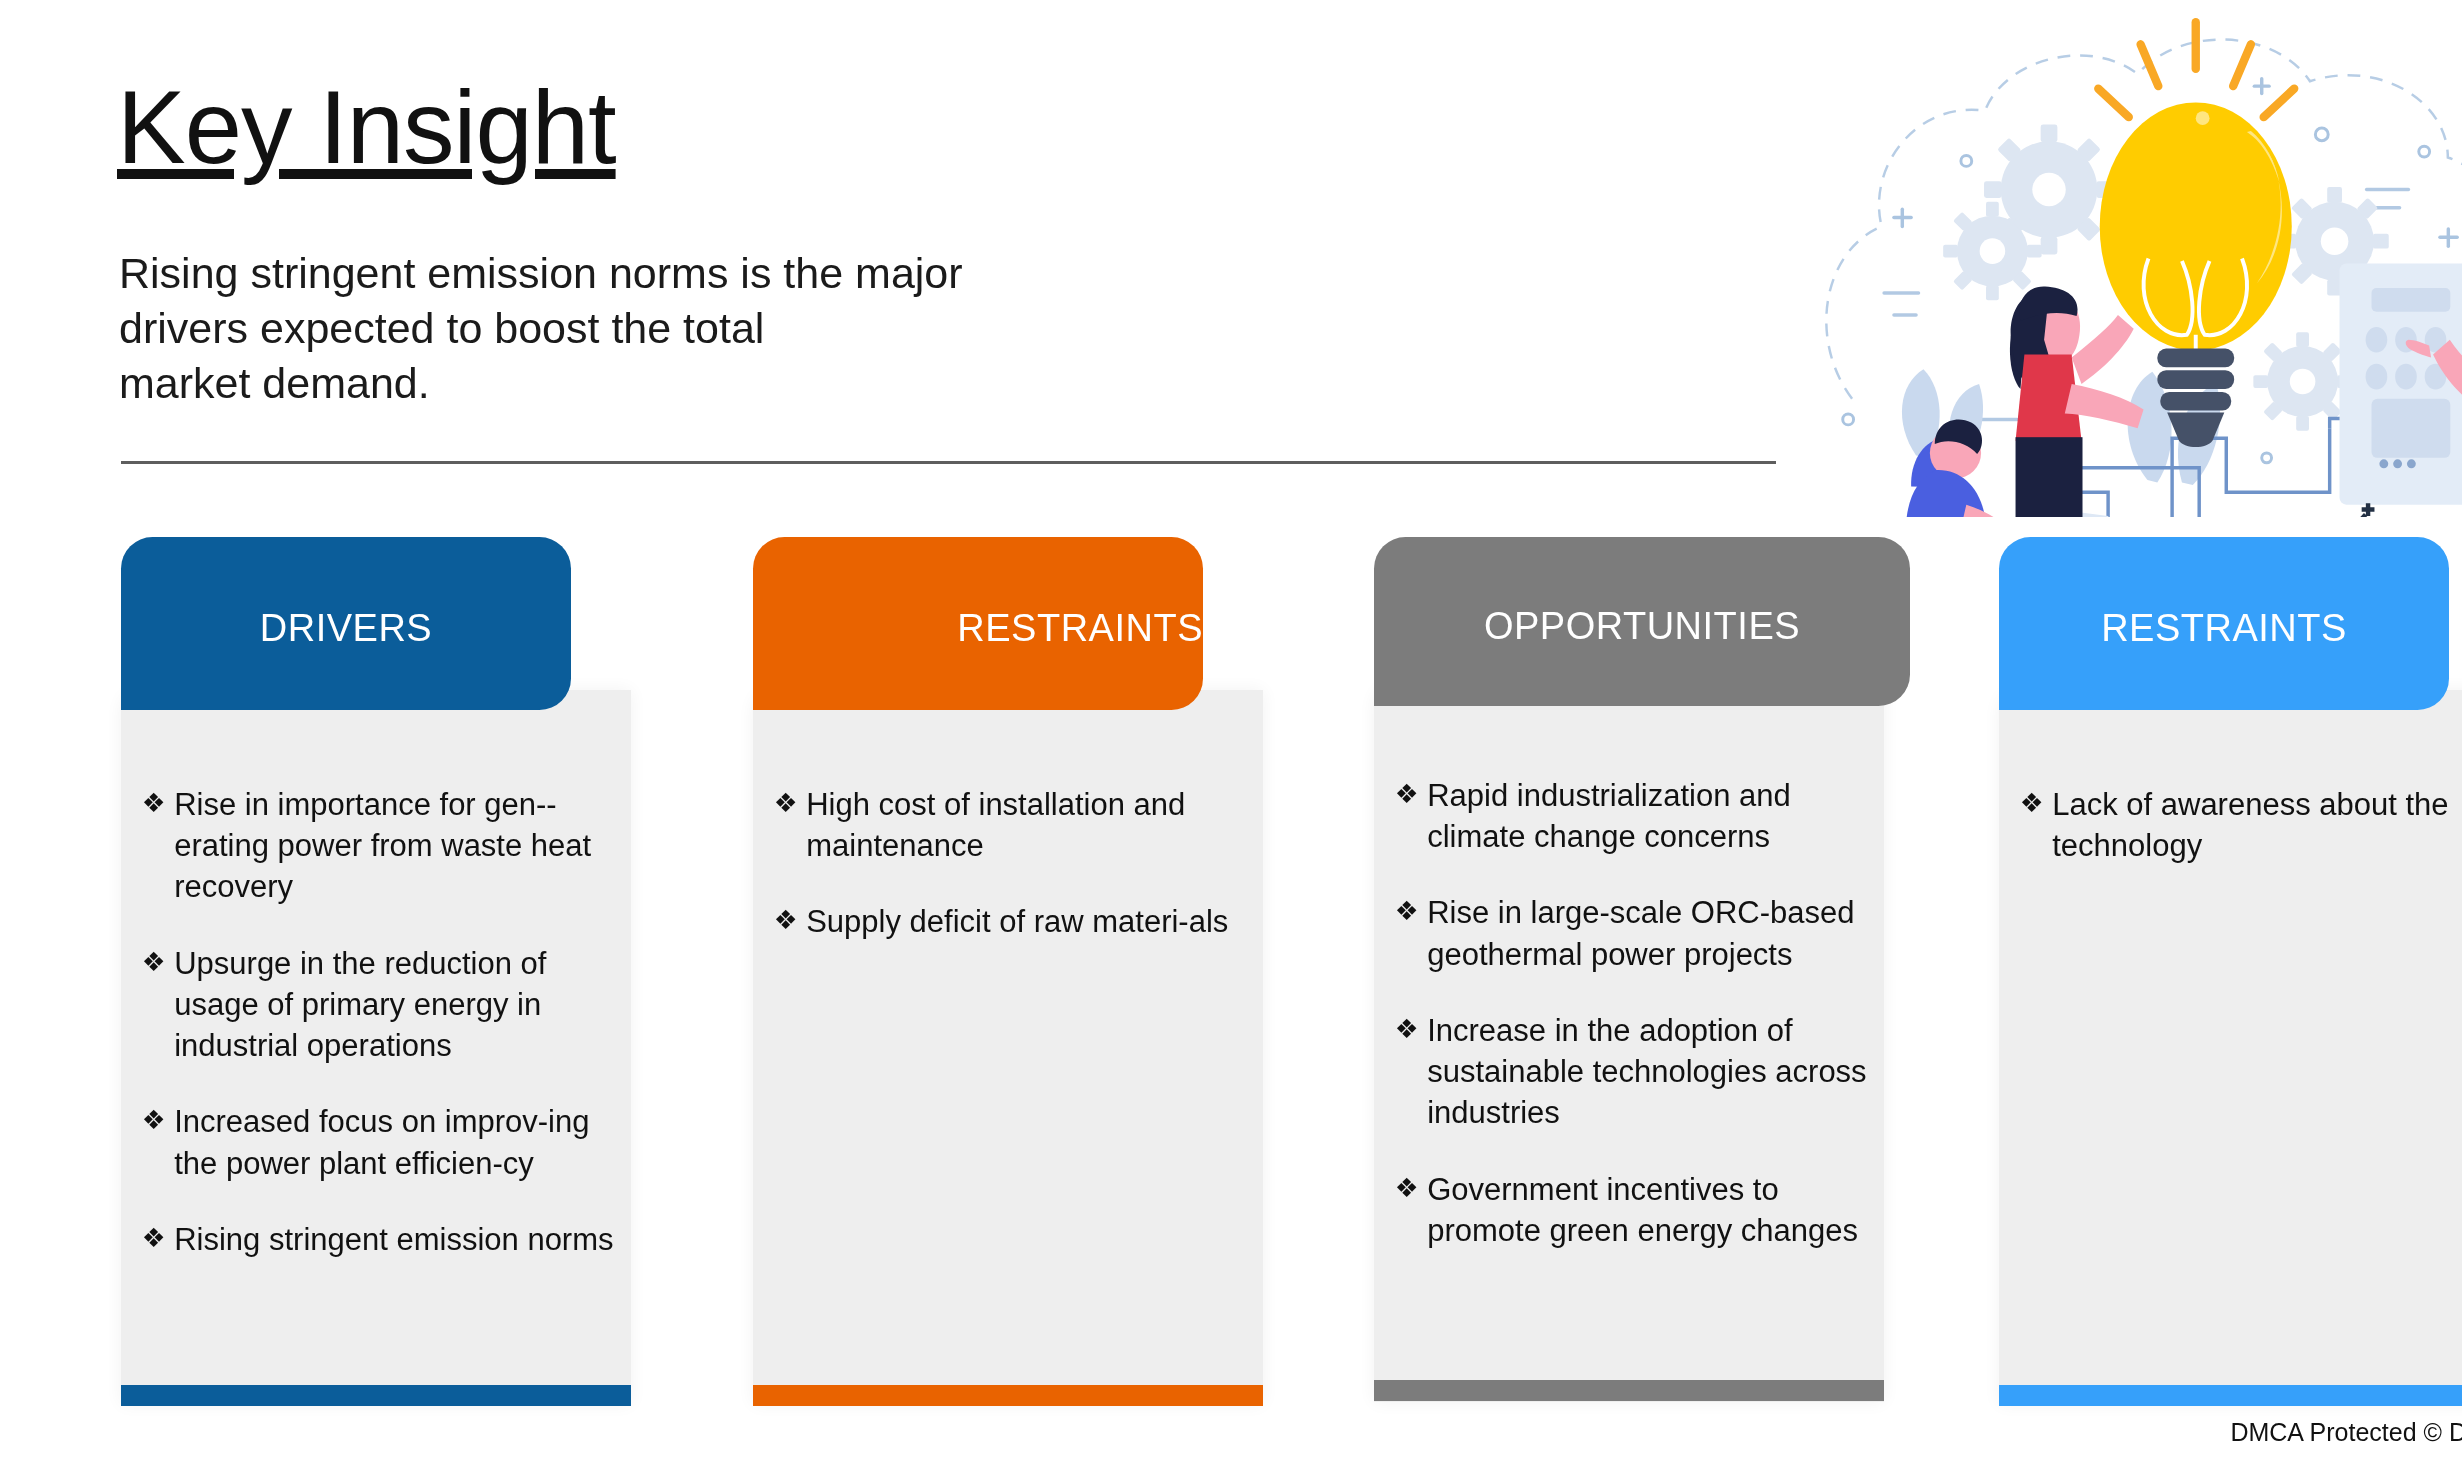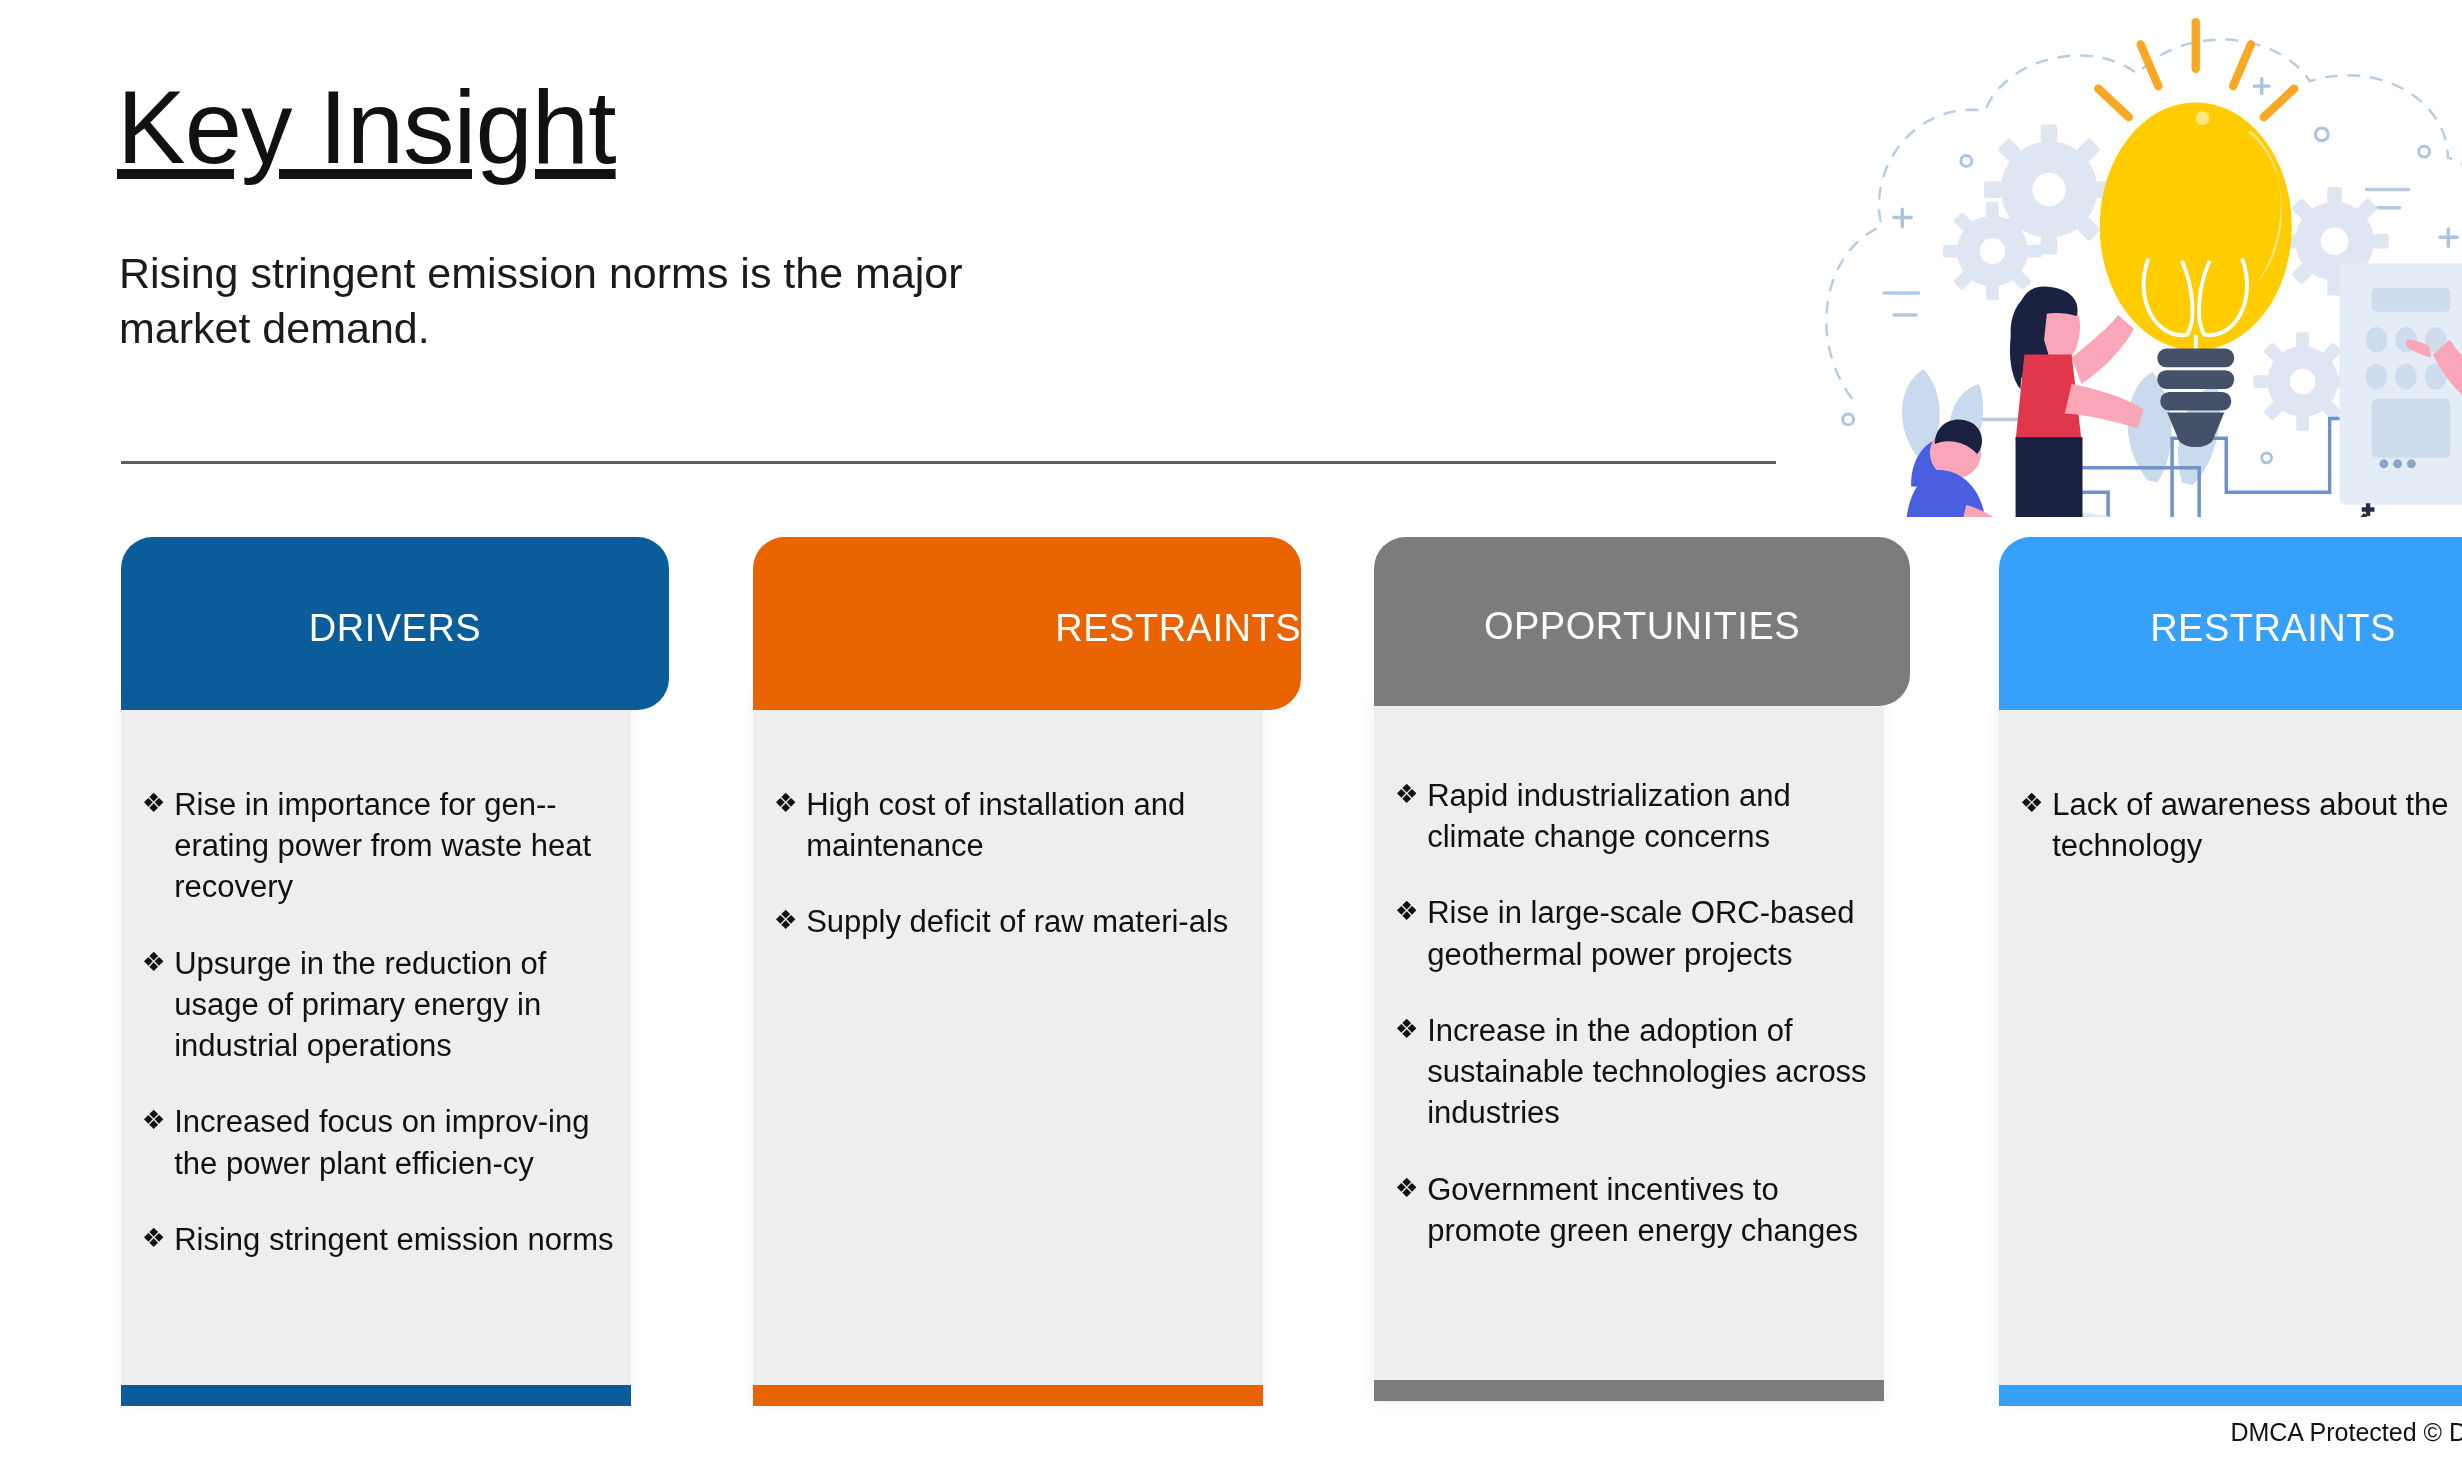--- a/index.html
+++ b/index.html
@@ -71,21 +71,21 @@
     top: 153px;
     width: 510px;
     background: #eeeeee;
     border-radius: 21.7px 0 0 0;
     box-shadow: 0 0 16.7px rgba(0,0,0,0.055);
   }
   .card-tab {
     position: absolute;
     left: 0;
     top: 0;
-    width: 548px;
+    width: 450px;
     height: 173px;
     border-radius: 31.5px 31.5px 31.5px 0;
     display: flex;
     align-items: center;
     justify-content: center;
     z-index: 3;
   }
   .card-tab-label {
     color: #ffffff;
     font-size: 38px;
@@ -142,20 +142,21 @@
 </style>
 </head>
 <body>
 
 <div id="page-title">
   <span>Key Insight</span>
 </div>
 
 <div id="page-subtitle">
   <span class="sub-line">Rising stringent emission norms is the major</span>
+  <span class="sub-line">drivers expected to boost the total</span>
   <span class="sub-line">market demand.</span>
 </div>
 
 <div id="header-divider"></div>
 
 <div id="hero-illustration">
 <svg viewBox="0 0 1700 1060" xmlns="http://www.w3.org/2000/svg">
 
   <path d="M120 820 C 30 700 60 520 180 470 C 150 350 250 215 390 235 C 430 130 600 85 700 160 C 790 60 980 70 1050 175 C 1190 130 1330 215 1330 330 C 1450 370 1490 520 1420 620 C 1470 720 1400 830 1280 840" fill="none" stroke="#aac4e0" stroke-width="5" stroke-dasharray="26 20" opacity="0.85"></path>
 

